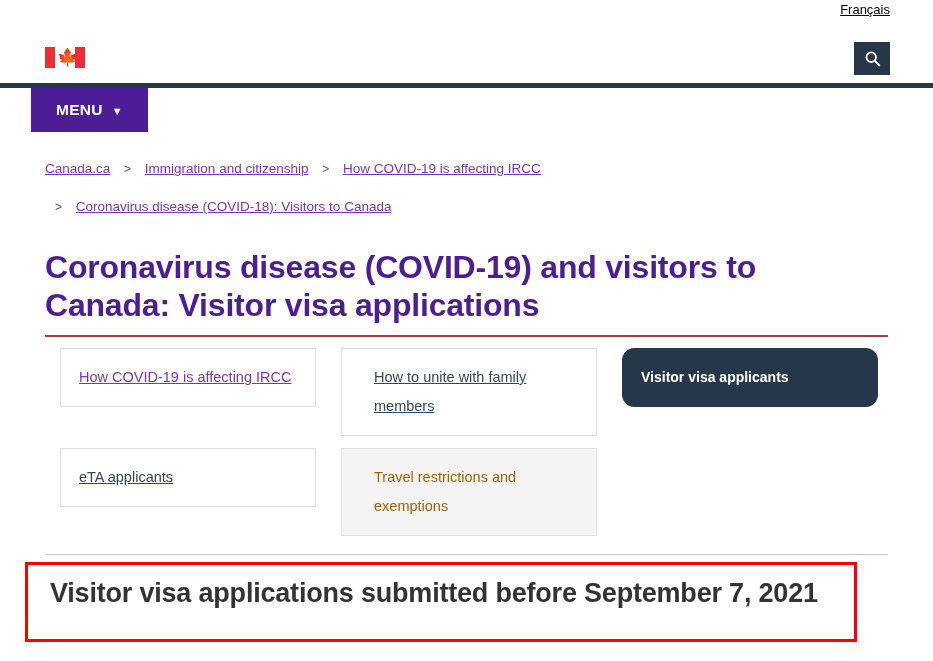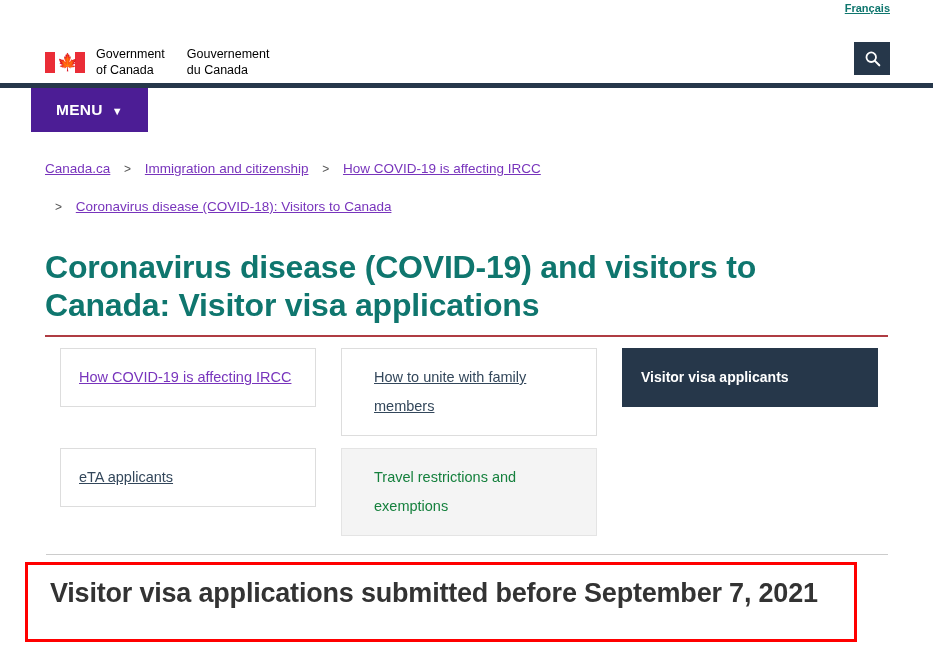--- a/index.html
+++ b/index.html
@@ -18,25 +18,24 @@
 
   
   .lang-bar {
     height: 26px;
     position: relative;
   }
   .lang-link {
     position: absolute;
     right: 43px;
     top: 2px;
-    font-size: 11px;
-    color: #0f766e;
+    font-size: 13px;
+    color: #000000;
     text-decoration: underline;
     cursor: pointer;
-    font-weight: bold;
   }
 
   
   .brand-row {
     position: relative;
     height: 57px;
   }
   .brand {
     position: absolute;
     left: 45px;
@@ -167,21 +166,21 @@
   }
 
   
   .main {
     margin: 0 45px;
   }
   h1.page-title {
     font-size: 32px;
     line-height: 38px;
     font-weight: 700;
-    color: #0f766e;
+    color: #4c1d95;
     margin: 22px 0 0 0;
     letter-spacing: -0.2px;
   }
   .title-rule {
     border: none;
     border-top: 2px solid #af3c43;
     margin: 11px 0 0 0;
     width: 100%;
   }
 
@@ -210,26 +209,27 @@
     text-decoration: underline;
     cursor: pointer;
   }
   .card.visited a { color: #7834bc; }
   .card.active {
     background: #26374a;
     border-color: #26374a;
     color: #ffffff;
     font-weight: 700;
     font-size: 14px;
+    border-radius: 12px;
   }
   .card.active .label { text-decoration: none; color: #ffffff; }
   .card.disabled {
     background: #f4f4f4;
     border-color: #e4e4e4;
-    color: #15803d;
+    color: #a16207;
     cursor: default;
   }
   .card.disabled .label { text-decoration: none; }
   .card.tall { min-height: 78px; padding-left: 32px; }
 
   
   .section-rule {
     border: none;
     border-top: 1px solid #cccccc;
     margin: 18px 45px 0 46px;
@@ -264,30 +264,20 @@
 <div class="lang-bar">
   <a class="lang-link">Français</a>
 </div>
 
 <div class="brand-row">
   <div class="brand">
     <span class="flag">
       <span class="bar-l"></span>
       <span class="bar-r"></span>
       <span class="leaf">🍁</span>
-    </span>
-    <span class="wordmark">
-      <span class="col">
-        <span>Government</span><br>
-        <span>of Canada</span>
-      </span>
-      <span class="col">
-        <span>Gouvernement</span><br>
-        <span>du Canada</span>
-      </span>
     </span>
   </div>
 
   <div class="search-wrap">
     <button class="search-btn">
       <svg width="17" height="17" viewBox="0 0 20 20">
         <circle cx="8.5" cy="8.5" r="5.6" fill="none" stroke="#ffffff" stroke-width="2.1"></circle>
         <line x1="12.8" y1="12.8" x2="18" y2="18" stroke="#ffffff" stroke-width="2.4" stroke-linecap="round"></line>
       </svg>
     </button>

